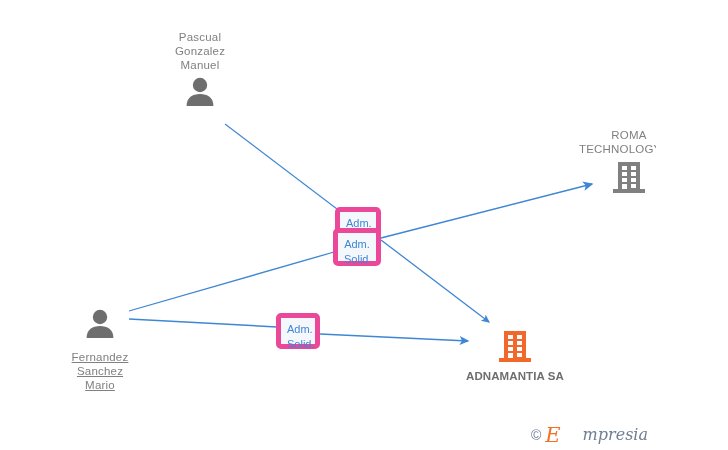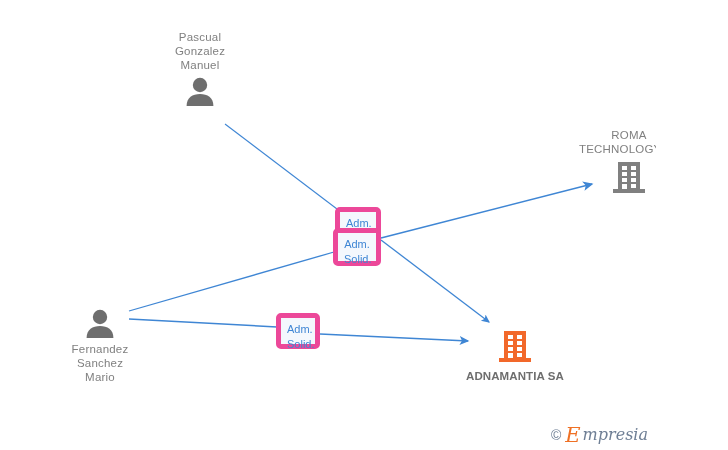--- a/index.html
+++ b/index.html
@@ -103,20 +103,21 @@
     color: #ef7125;
     line-height: 18px;
     margin-right: -2px;
   }
   .wm-rest {
     font-family: "DejaVu Serif", serif;
     font-style: italic;
     font-size: 16px;
     color: #6f7f95;
     line-height: 18px;
+    margin-left: 20px;
   }
 </style>
 </head>
 <body>
 
 <div id="canvas">
 
   <svg id="edges" viewBox="0 0 728 450" xmlns="http://www.w3.org/2000/svg">
     <defs>
       <marker id="arrowhead" markerWidth="7" markerHeight="7" refX="5.6" refY="3" orient="auto" markerUnits="strokeWidth">
@@ -145,21 +146,21 @@
       <circle cx="17" cy="9" r="7.2" fill="#6e6e6e"></circle>
       <path d="M3.6,30 C3.6,21.6 9.6,18 17,18 C24.4,18 30.4,21.6 30.4,30 Z" fill="#6e6e6e"></path>
     </svg>
   </div>
 
   <div class="person" style="left:30px; top:308px;">
     <svg class="person-icon" width="34" height="30" viewBox="0 0 34 30" xmlns="http://www.w3.org/2000/svg">
       <circle cx="17" cy="9" r="7.2" fill="#6e6e6e"></circle>
       <path d="M3.6,30 C3.6,21.6 9.6,18 17,18 C24.4,18 30.4,21.6 30.4,30 Z" fill="#6e6e6e"></path>
     </svg>
-    <div class="person-label" style="margin-top:4px;">Fernandez
+    <div class="person-label" style="margin-top:12px;text-decoration:underline;">Fernandez
 Sanchez
 Mario</div>
   </div>
 
   <div class="company" style="left:544px; top:128px;">
     <div class="company-label">ROMA
 TECHNOLOGY SL</div>
     <svg class="company-icon" width="36" height="33" viewBox="0 0 36 33" xmlns="http://www.w3.org/2000/svg" style="margin-top:5px;">
       <g fill="#808080">
         <rect x="7" y="1" width="22" height="27"></rect>

